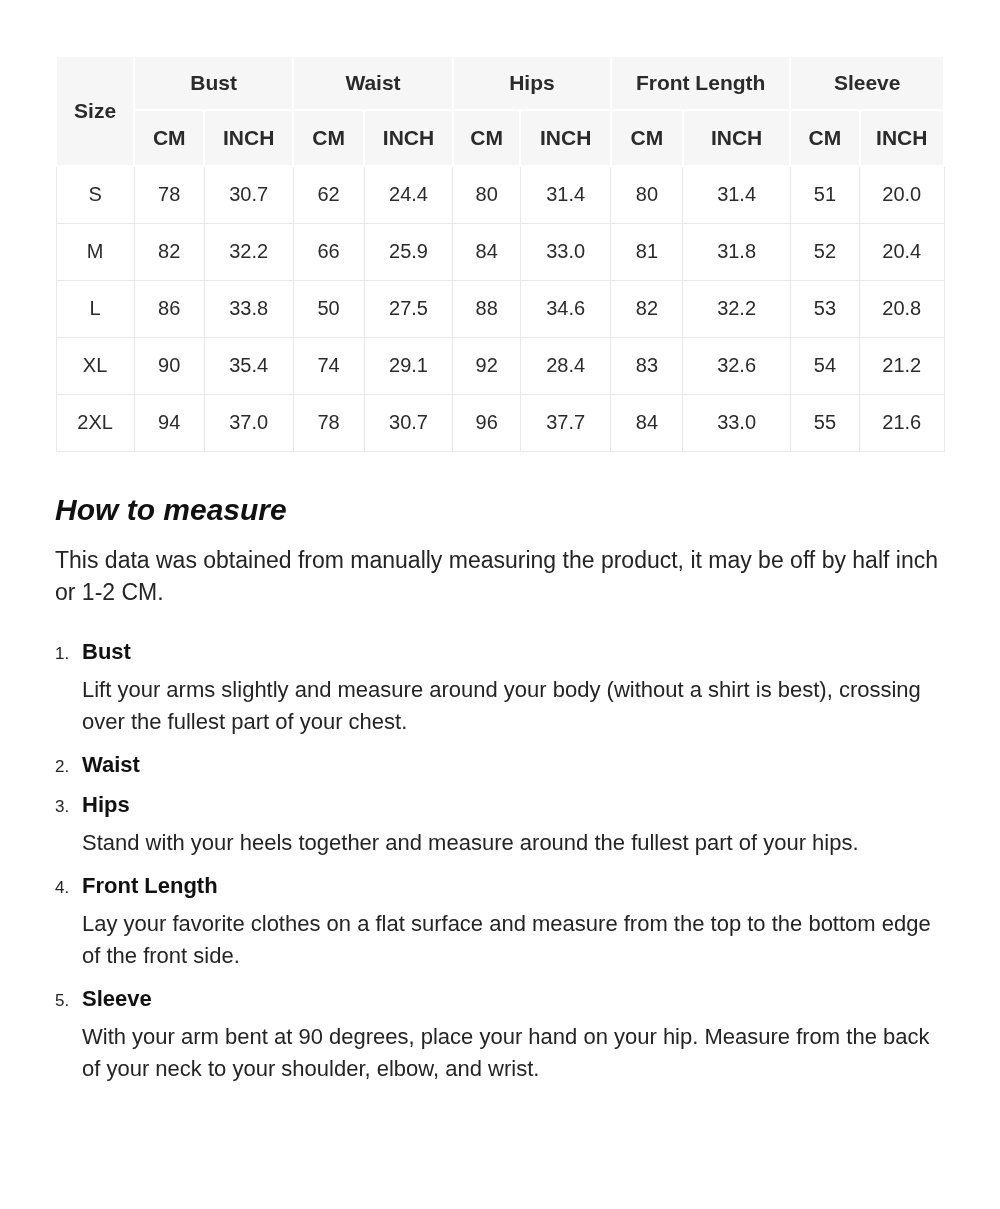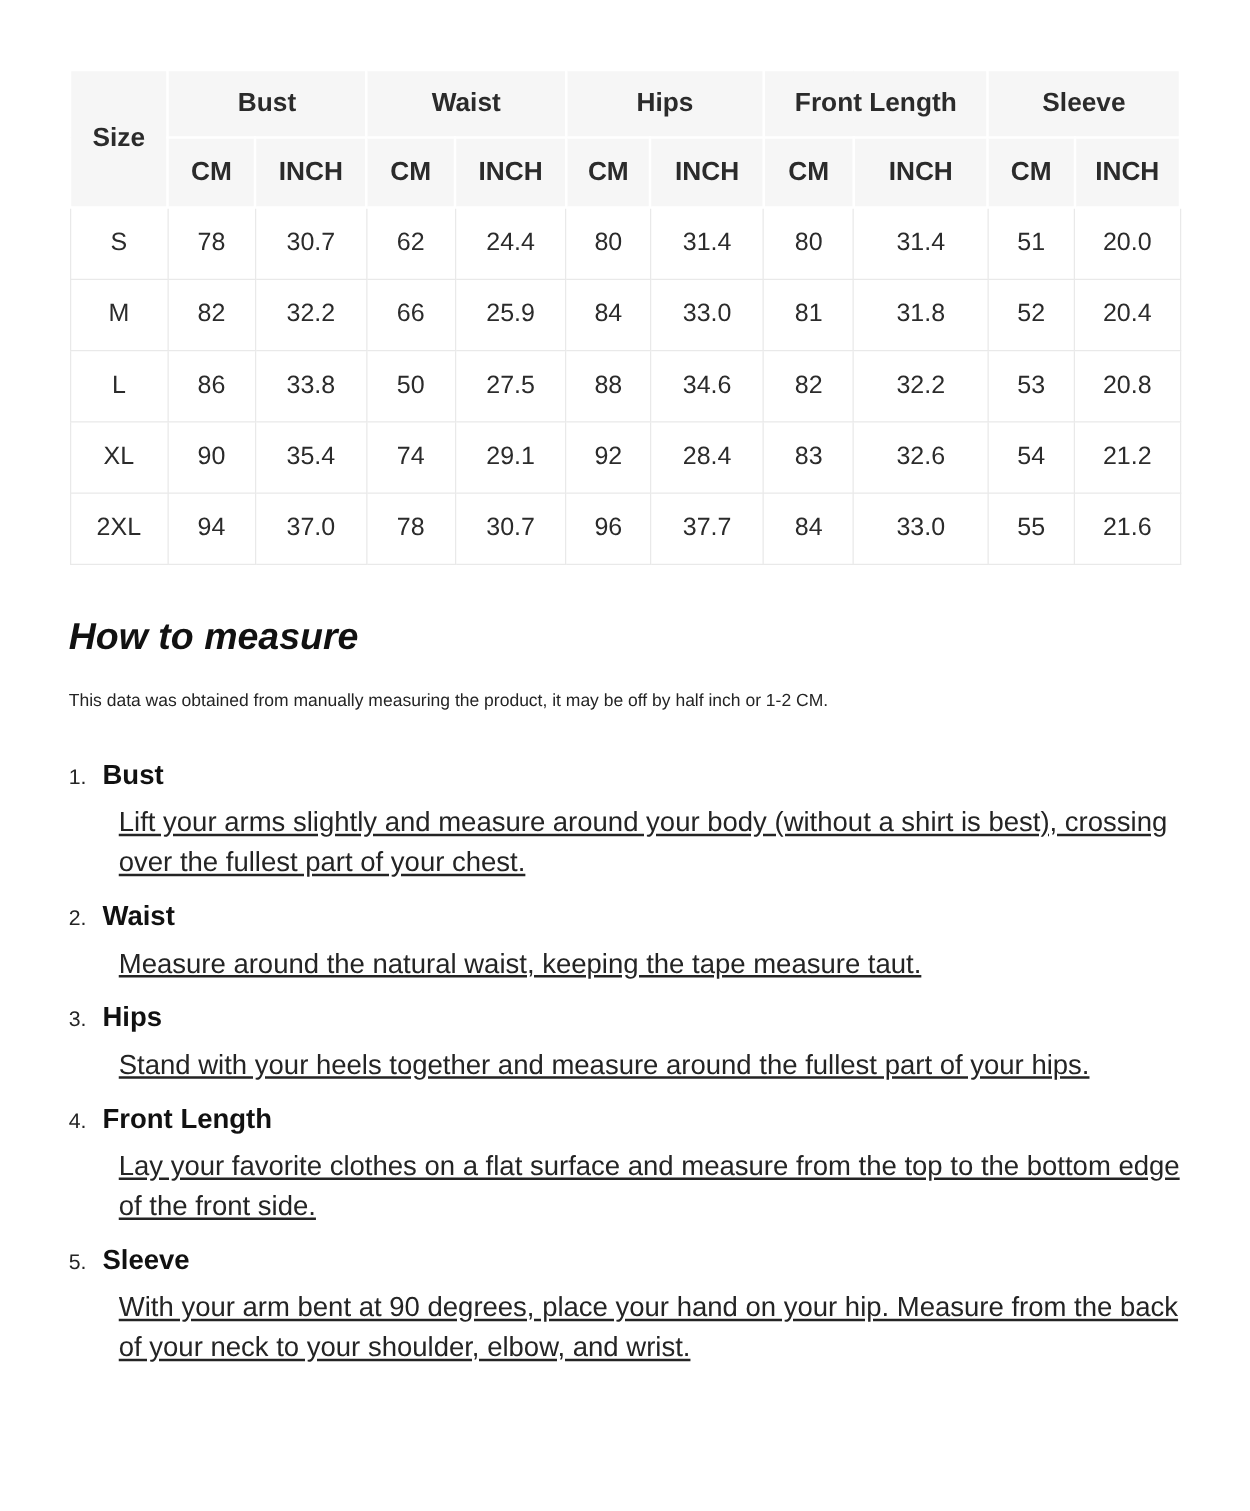--- a/index.html
+++ b/index.html
@@ -47,21 +47,21 @@
   
   h2.measure-heading {
     font-size: 30px;
     line-height: 36px;
     font-weight: bold;
     color: #111111;
     margin: 40px 0 16px 0;
     font-style: italic;
   }
   p.measure-intro {
-    font-size: 14px;
+    font-size: 23px;
     line-height: 32px;
     margin: 0 0 30px 0;
     color: #242424;
   }
   ol.measure-list {
     list-style: none;
     margin: 0;
     padding: 0;
   }
   li.measure-item { margin: 0 0 13px 0; }
@@ -75,25 +75,24 @@
     font-size: 17px;
     color: #242424;
   }
   .item-title {
     font-size: 22px;
     line-height: 27px;
     font-weight: bold;
     color: #111111;
   }
   .item-desc {
-    margin: 9px 0 0 40px;
+    margin: 9px 0 0 27px;
     font-size: 22px;
     line-height: 32px;
     color: #242424;
-    text-decoration: underline;
   }
 </style>
 </head>
 <body>
 
 <div class="page">
 
   <table class="size-chart">
     <colgroup>
       <col style="width:8.8%">
@@ -208,21 +207,20 @@
         <span class="item-num">1.</span>
         <span class="item-title">Bust</span>
       </div>
       <div class="item-desc">Lift your arms slightly and measure around your body (without a shirt is best), crossing over the fullest part of your chest.</div>
     </li>
     <li class="measure-item">
       <div class="item-head">
         <span class="item-num">2.</span>
         <span class="item-title">Waist</span>
       </div>
-      <div class="item-desc">Measure around the natural waist, keeping the tape measure taut.</div>
     </li>
     <li class="measure-item">
       <div class="item-head">
         <span class="item-num">3.</span>
         <span class="item-title">Hips</span>
       </div>
       <div class="item-desc">Stand with your heels together and measure around the fullest part of your hips.</div>
     </li>
     <li class="measure-item">
       <div class="item-head">

